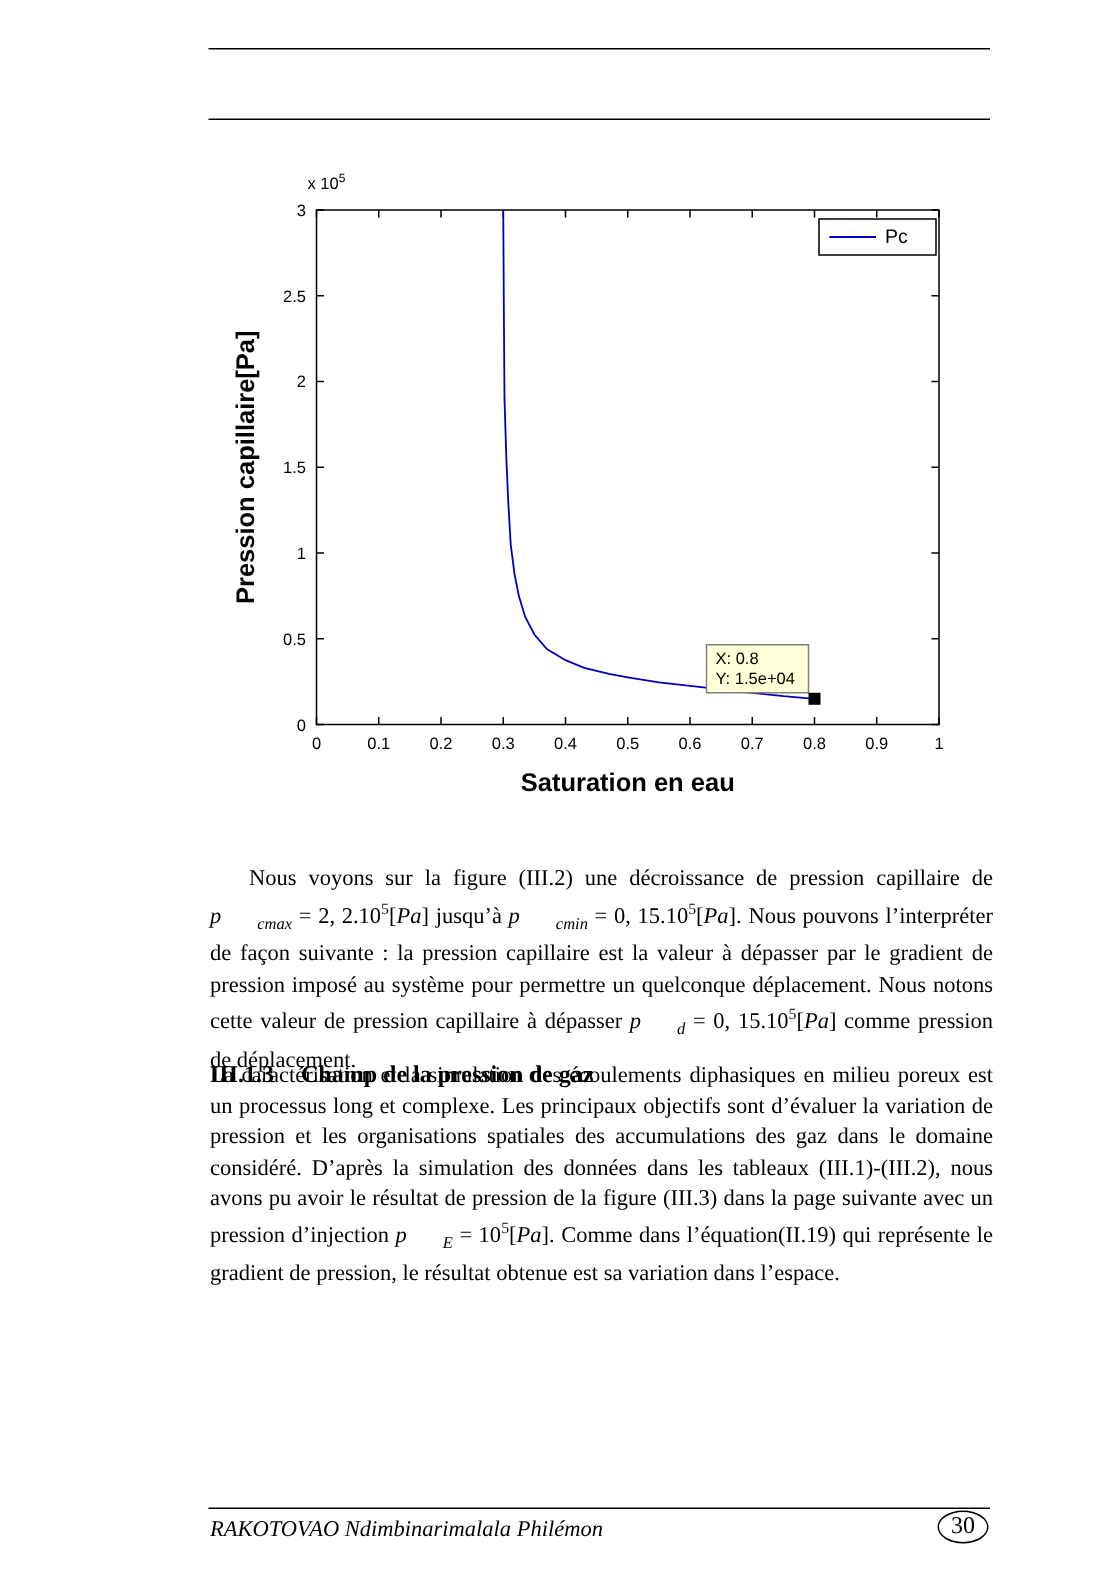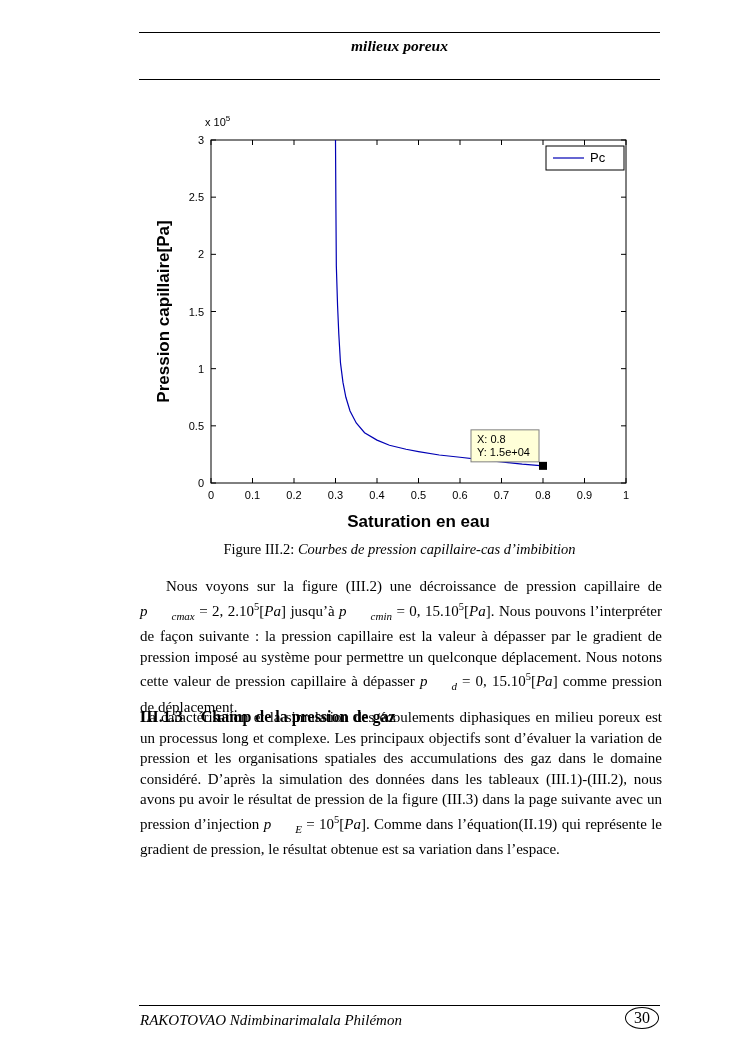--- a/index.html
+++ b/index.html
@@ -39,21 +39,20 @@
   .legend-text { font:13px "Liberation Sans", sans-serif; }
   .datatip-text{ font:11px "Liberation Sans", sans-serif; }
 </style>
 </head>
 <body>
 
 <div class="page">
 
   <div class="rule" style="top:32px"></div>
   <div class="header">
-    <div>milieux poreux</div>
   </div>
   <div class="rule" style="top:79px"></div>
 
   <div class="chart-wrap">
     <svg id="chart-svg" width="500" height="440" viewBox="0 0 500 440">
         <rect x="64" y="42" width="415" height="343" fill="#fff" stroke="#000" stroke-width="1"></rect>
         <line x1="64" y1="385" x2="64" y2="380" stroke="#000"></line>
         <line x1="64" y1="42" x2="64" y2="47" stroke="#000"></line>
         <text x="64" y="401" text-anchor="middle" class="tick">0</text>
         <line x1="105.5" y1="385" x2="105.5" y2="380" stroke="#000"></line>
@@ -114,24 +113,20 @@
         <rect x="399" y="48" width="78" height="24" fill="#fff" stroke="#000"></rect>
         <line x1="406" y1="60" x2="437" y2="60" stroke="#0000b4" stroke-width="1.2"></line>
         <text x="443" y="64" class="legend-text">Pc</text>
         <rect x="324" y="331.85" width="68" height="32" fill="#ffffd8" stroke="#808080"></rect>
         <text x="330" y="344.85" class="datatip-text">X: 0.8</text>
         <text x="330" y="357.85" class="datatip-text">Y: 1.5e+04</text>
         <rect x="392" y="363.85" width="8" height="8" fill="#000000"></rect>
       </svg>
   </div>
 
-  <div class="caption">
-    <span>Figure III.2:</span>
-    <span class="caption-italic">Courbes de pression capillaire-cas d’imbibition</span>
-  </div>
 
   <p class="body-par" id="p1">Nous voyons sur la figure (III.2) une décroissance de pression capillaire de <i>p<sub>cmax</sub></i> = 2, 2.10<sup>5</sup>[<i>Pa</i>] jusqu’à <i>p<sub>cmin</sub></i> = 0, 15.10<sup>5</sup>[<i>Pa</i>]. Nous pouvons l’interpréter de façon suivante : la pression capillaire est la valeur à dépasser par le gradient de pression imposé au système pour permettre un quelconque déplacement. Nous notons cette valeur de pression capillaire à dépasser <i>p<sub>d</sub></i> = 0, 15.10<sup>5</sup>[<i>Pa</i>] comme pression de déplacement.</p>
 
   <div class="section-heading">
     <span>III.1.3</span><span class="section-title">Champ de la pression de gaz</span>
   </div>
 
   <p class="body-par" id="p2">La caractérisation et la simulation des écoulements diphasiques en milieu poreux est un processus long et complexe. Les principaux objectifs sont d’évaluer la variation de pression et les organisations spatiales des accumulations des gaz dans le domaine considéré. D’après la simulation des données dans les tableaux (III.1)-(III.2), nous avons pu avoir le résultat de pression de la figure (III.3) dans la page suivante avec un pression d’injection <i>p<sub>E</sub></i> = 10<sup>5</sup>[<i>Pa</i>]. Comme dans l’équation(II.19) qui représente le gradient de pression, le résultat obtenue est sa variation dans l’espace.</p>
 
   <div class="rule" style="top:1005px"></div>

